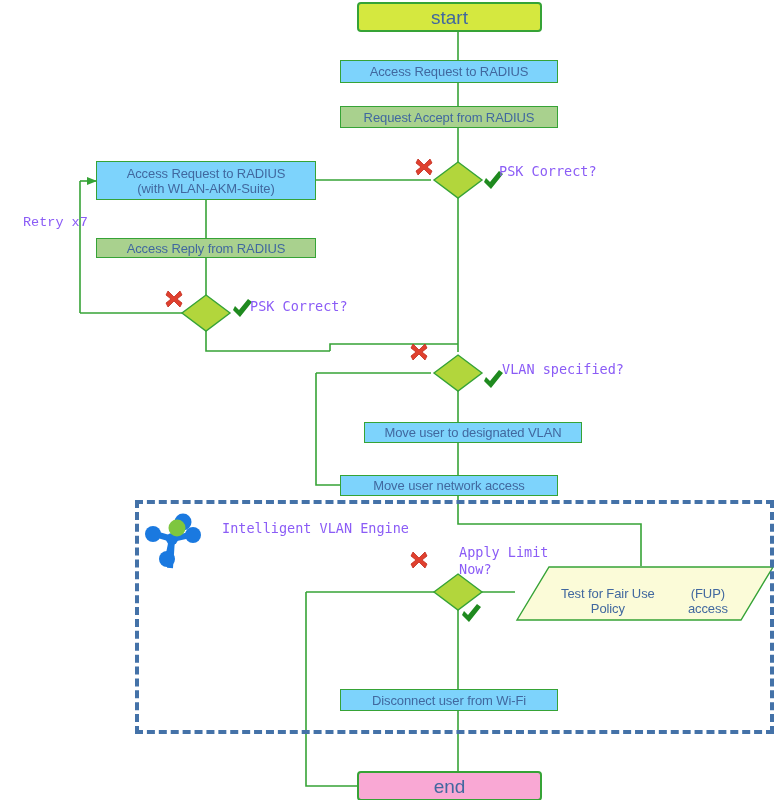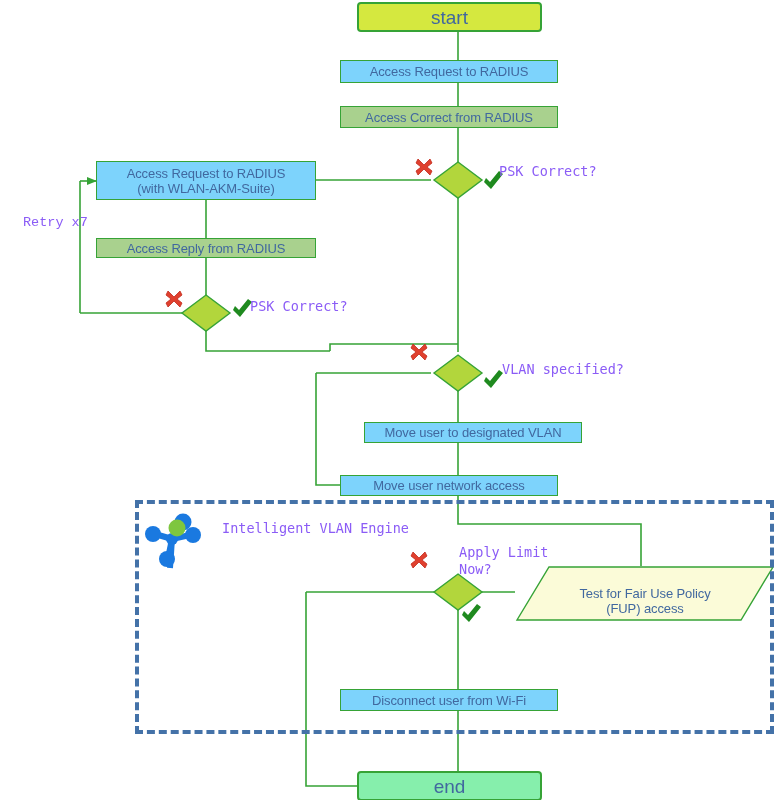--- a/index.html
+++ b/index.html
@@ -32,21 +32,21 @@
     line-height: 15px;
     letter-spacing: -0.1px;
   }
   .terminator {
     border: 2px solid #36a336;
     border-radius: 4px;
     font-size: 19px;
     letter-spacing: 0px;
   }
   .term-start { background: #d5e83f; }
-  .term-end   { background: #86efac; }
+  .term-end   { background: #f9a8d4; }
   .proc {
     border: 1px solid #36a336;
   }
   .proc-blue  { background: #7dd3fc; }
   .proc-green { background: #a9d18e; }
   .label-mono {
     position: absolute;
     color: #8b5cf6;
     font-family: "DejaVu Sans Mono", monospace;
     font-size: 13.5px;
@@ -156,34 +156,34 @@
   </g>
 </svg>
 
 <div class="group-box" style="left:135px; top:500px; width:639px; height:234px;"></div>
 <div class="label-mono" style="left:222px; top:520px;">Intelligent VLAN Engine</div>
 
 <div class="node terminator term-start" style="left:357px; top:2px; width:185px; height:30px;">start</div>
 <div class="node terminator term-end" style="left:357px; top:771px; width:185px; height:30px;">end</div>
 
 <div class="node proc proc-blue" style="left:340px; top:60px; width:218px; height:23px;">Access Request to RADIUS</div>
-<div class="node proc proc-green" style="left:340px; top:106px; width:218px; height:22px;">Access Correct from RADIUS</div>
+<div class="node proc proc-green" style="left:340px; top:106px; width:218px; height:22px;">Request Accept from RADIUS</div>
 
 <div class="node proc proc-blue" style="left:96px; top:161px; width:220px; height:39px; flex-direction:column;">
   <span>Access Request to RADIUS</span>
   <span>(with WLAN-AKM-Suite)</span>
 </div>
 
 <div class="node proc proc-green" style="left:96px; top:238px; width:220px; height:20px;">Access Reply from RADIUS</div>
 
 <div class="node proc proc-blue" style="left:340px; top:422px; width:218px; height:21px;margin-left:24px;">Move user to designated VLAN</div>
 <div class="node proc proc-blue" style="left:340px; top:475px; width:218px; height:21px;">Move user network access</div>
 <div class="node proc proc-blue" style="left:340px; top:689px; width:218px; height:22px;">Disconnect user from Wi-Fi</div>
 
-<div class="node" style="left:545px; top:567px; width:200px; height:67px; flex-direction:column;">
+<div class="node" style="left:545px; top:567px; width:200px; height:67px; flex-direction:row;">
   <span>Test for Fair Use Policy</span>
   <span>(FUP) access</span>
 </div>
 
 <div class="label-mono" style="left:499px; top:163px;">PSK Correct?</div>
 <div class="label-mono" style="left:250px; top:298px;">PSK Correct?</div>
 <div class="label-mono" style="left:502px; top:361px;">VLAN specified?</div>
 <div class="label-mono" style="left:459px; top:544px;"><span>Apply Limit</span><br><span>Now?</span></div>
 
 <div class="label-mono" style="left:23px; top:214px;font-family:Liberation Mono, monospace;">Retry x7</div>

